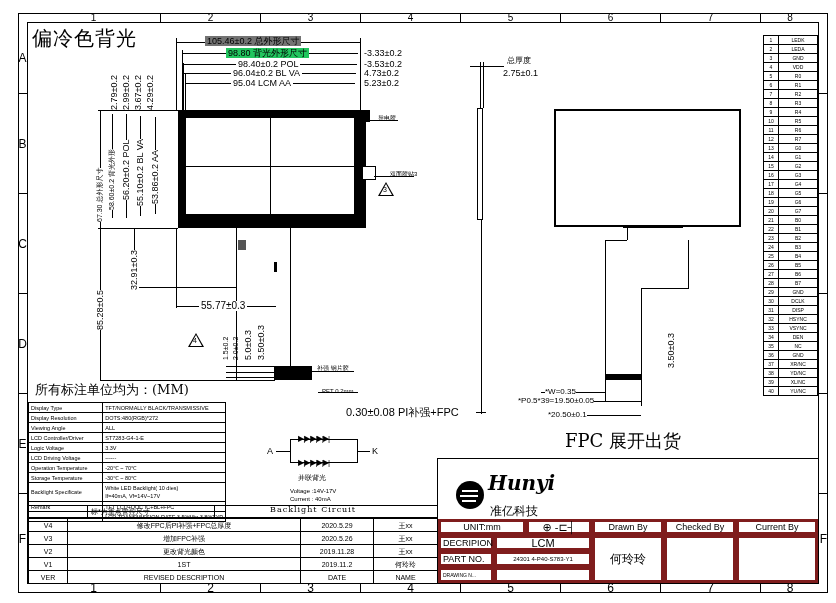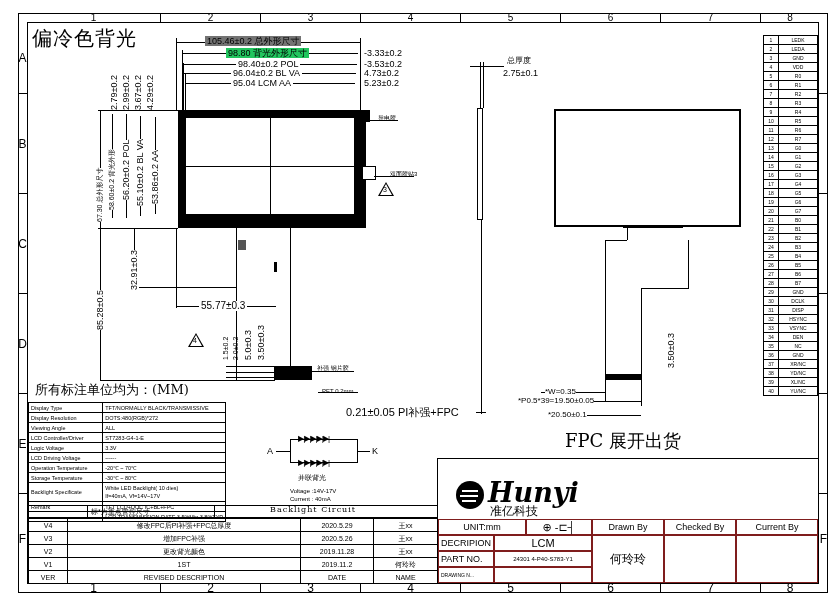--- a/index.html
+++ b/index.html
@@ -19,21 +19,21 @@
   .lcd-outer{left:178px;top:110px;width:188px;height:118px;background:#000;}
   .lcd-inner{left:185px;top:117px;width:170px;height:98px;background:#fff;border:1px solid #000;box-sizing:border-box;}
   .pin-table{left:763px;top:35px;width:55px;border-collapse:collapse;font-size:5px;}
   .pin-table td{border:1px solid #000;height:8px;padding:0;text-align:center;line-height:7px;}
   .pin-table td.n{width:14px;}
   .spec-table{left:28px;top:402px;width:198px;border-collapse:collapse;font-size:5.5px;}
   .spec-table td{border:1px solid #000;padding:0 2px;height:9px;line-height:8px;white-space:nowrap;overflow:hidden;}
   .rev-table{left:28px;top:518px;width:410px;border-collapse:collapse;font-size:7px;}
   .rev-table td{border:1px solid #000;height:12px;padding:0;text-align:center;line-height:11px;}
   .title-block{left:437px;top:458px;width:382px;height:126px;border:1px solid #000;box-sizing:border-box;}
-  .tb{border:1px solid #7f1d1d;box-sizing:border-box;font-size:9px;display:flex;align-items:center;justify-content:center;}
+  .tb{border:3px solid #7f1d1d;box-sizing:border-box;font-size:9px;display:flex;align-items:center;justify-content:center;}
   .tri{width:0;height:0;border-left:8px solid transparent;border-right:8px solid transparent;border-bottom:14px solid #000;}
   .tri-w{position:absolute;left:-6px;top:2px;width:0;height:0;border-left:6px solid transparent;border-right:6px solid transparent;border-bottom:11px solid #fff;}
   .tri-n{position:absolute;left:-3px;top:4px;font-size:7px;}
   .fpc-text{left:565px;top:429px;font-family:"DejaVu Serif",serif;font-size:18px;}
   .notes-cn{left:35px;top:381px;font-family:"DejaVu Serif",serif;font-size:13px;}
   .side-view{left:477px;top:108px;width:6px;height:112px;border:1px solid #000;box-sizing:border-box;}
 </style>
 </head>
 <body>
 
@@ -168,21 +168,21 @@
 <div class="abs hline" style="left:226px;top:372px;width:48px;"></div>
 <div class="abs hline" style="left:226px;top:377px;width:48px;"></div>
 
 <div class="abs dim" style="left:507px;top:56px;font-size:8px;">总厚度</div>
 <div class="abs dim" style="left:503px;top:68px;font-size:9px;">2.75±0.1</div>
 <div class="abs hline" style="left:470px;top:66px;width:34px;"></div>
 <div class="abs vline" style="left:480px;top:62px;height:46px;"></div>
 <div class="abs vline" style="left:483px;top:62px;height:46px;"></div>
 <div class="abs side-view"></div>
 <div class="abs vline" style="left:481px;top:220px;height:194px;"></div>
-<div class="abs dim" style="left:346px;top:407px;font-size:11px;">0.21±0.05 PI补强+FPC</div>
+<div class="abs dim" style="left:346px;top:407px;font-size:11px;">0.30±0.08 PI补强+FPC</div>
 <div class="abs hline" style="left:476px;top:412px;width:10px;"></div>
 
 <div class="abs" style="left:554px;top:109px;width:187px;height:118px;border:2px solid #000;box-sizing:border-box;"></div>
 <div class="abs hline" style="left:623px;top:226px;width:60px;height:2px;"></div>
 <div class="abs vline" style="left:605px;top:240px;height:162px;"></div>
 <div class="abs hline" style="left:605px;top:240px;width:22px;"></div>
 <div class="abs vline" style="left:627px;top:228px;height:12px;"></div>
 <div class="abs vline" style="left:688px;top:240px;height:48px;"></div>
 <div class="abs hline" style="left:641px;top:288px;width:48px;"></div>
 <div class="abs vline" style="left:641px;top:288px;height:118px;"></div>
@@ -466,21 +466,21 @@
       </tr>
     </tbody>
 </table>
 
 <div class="abs title-block">
   <div class="abs" style="left:18px;top:22px;width:28px;height:28px;border-radius:50%;background:#000;">
     <div class="abs" style="left:6px;top:9px;width:16px;height:2px;background:#fff;"></div>
     <div class="abs" style="left:4px;top:14px;width:18px;height:2px;background:#fff;"></div>
     <div class="abs" style="left:6px;top:19px;width:14px;height:2px;background:#fff;"></div>
   </div>
-  <div class="abs" style="left:50px;top:18px;font-family:'DejaVu Serif',serif;font-style:italic;font-weight:bold;font-size:27px;">Hunyi</div>
+  <div class="abs" style="left:50px;top:12px;font-family:'DejaVu Serif',serif;font-style:italic;font-weight:bold;font-size:20px;">Hunyi</div>
   <div class="abs" style="left:52px;top:44px;font-family:'DejaVu Serif',serif;font-size:12px;">准亿科技</div>
 
   <div class="abs tb" style="left:0;top:60px;width:88px;height:16px;">
       <span>UNIT:mm</span>
     </div>
   <div class="abs tb" style="left:88px;top:60px;width:66px;height:16px;">
     <span style="font-size:11px;">⊕ -⊏┤</span>
   </div>
   <div class="abs tb" style="left:154px;top:60px;width:72px;height:16px;justify-content:center;">
       <span>Drawn By</span>

